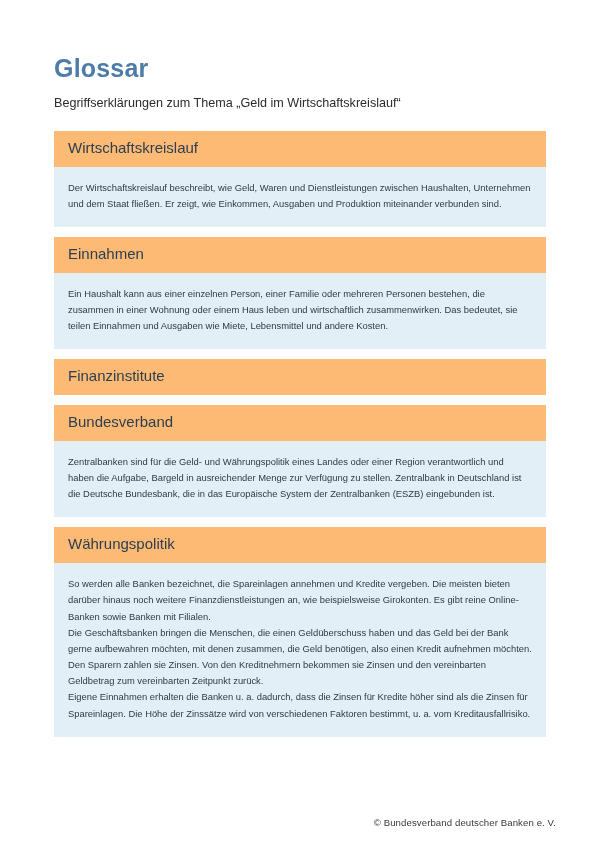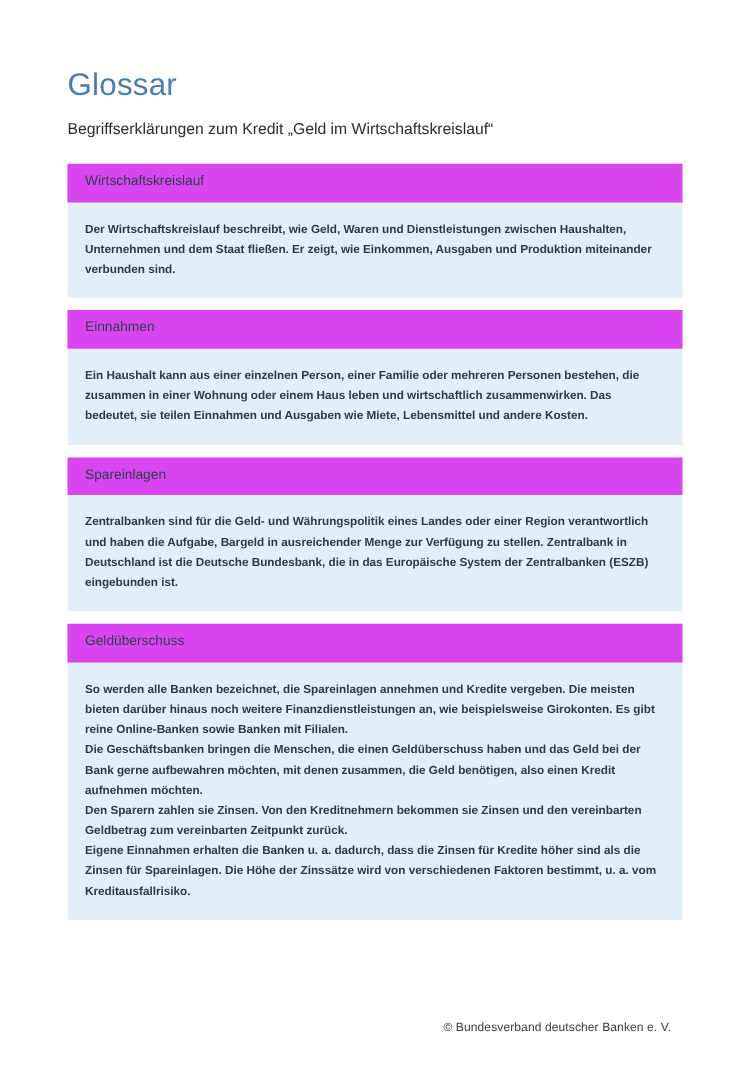--- a/index.html
+++ b/index.html
@@ -21,21 +21,21 @@
     height: 856px;
     box-sizing: border-box;
     padding: 0 54px;
   }
 
   
   .doc-title {
     margin: 0;
     padding-top: 54px;
     font-size: 25px;
-    font-weight: 400;
+    font-weight: 700;
     letter-spacing: 0.2px;
     color: #4d7ca8;
     line-height: 1.15;
   }
 
   .doc-subtitle {
     margin: 0;
     padding-top: 12px;
     font-size: 12.6px;
     font-weight: 400;
@@ -47,78 +47,79 @@
   .glossary {
     margin-top: 20px;
   }
 
   .entry {
     margin-bottom: 10px;
     background: #e2eff7;
   }
 
   .entry-heading {
-    background: #d946ef;
+    background: #fdba74;
     padding: 8px 14px 9px 14px;
-    font-size: 11px;
+    font-size: 15px;
     font-weight: 400;
     color: #2d3e50;
     line-height: 1.25;
   }
 
   .entry-body {
     padding: 13px 14px 15px 14px;
     font-size: 9.4px;
-    font-weight: 700;
+    font-weight: 400;
     color: #2f3a44;
     line-height: 1.72;
     white-space: pre-line;
   }
 
   
   .footer {
     position: absolute;
-    right: 63px;
+    right: 44px;
     bottom: 28px;
     font-size: 9.6px;
     color: #3a3a3a;
     letter-spacing: 0.1px;
   }
 </style>
 </head>
 <body>
 
 <div class="page">
 
   <h1 class="doc-title">Glossar</h1>
 
-  <p class="doc-subtitle">Begriffserklärungen zum Kredit „Geld im Wirtschaftskreislauf“</p>
+  <p class="doc-subtitle">Begriffserklärungen zum Thema „Geld im Wirtschaftskreislauf“</p>
 
   <div class="glossary">
 
     <section class="entry">
       <div class="entry-heading">Wirtschaftskreislauf</div>
       <div class="entry-body">Der Wirtschaftskreislauf beschreibt, wie Geld, Waren und Dienstleistungen zwischen Haushalten, Unternehmen und dem Staat fließen. Er zeigt, wie Einkommen, Ausgaben und Produktion miteinander verbunden sind.</div>
     </section>
 
     <section class="entry">
       <div class="entry-heading">Einnahmen</div>
       <div class="entry-body">Ein Haushalt kann aus einer einzelnen Person, einer Familie oder mehreren Personen bestehen, die zusammen in einer Wohnung oder einem Haus leben und wirtschaftlich zusammenwirken. Das bedeutet, sie teilen Einnahmen und Ausgaben wie Miete, Lebensmittel und andere Kosten.</div>
     </section>
 
     <section class="entry">
+      <div class="entry-heading">Finanzinstitute</div>
     </section>
 
     <section class="entry">
-      <div class="entry-heading">Spareinlagen</div>
+      <div class="entry-heading">Bundesverband</div>
       <div class="entry-body">Zentralbanken sind für die Geld- und Währungspolitik eines Landes oder einer Region verantwortlich und haben die Aufgabe, Bargeld in ausreichender Menge zur Verfügung zu stellen. Zentralbank in Deutschland ist die Deutsche Bundesbank, die in das Europäische System der Zentralbanken (ESZB) eingebunden ist.</div>
     </section>
 
     <section class="entry">
-      <div class="entry-heading">Geldüberschuss</div>
+      <div class="entry-heading">Währungspolitik</div>
       <div class="entry-body">So werden alle Banken bezeichnet, die Spareinlagen annehmen und Kredite vergeben. Die meisten bieten darüber hinaus noch weitere Finanzdienstleistungen an, wie beispielsweise Girokonten. Es gibt reine Online-Banken sowie Banken mit Filialen.
 Die Geschäftsbanken bringen die Menschen, die einen Geldüberschuss haben und das Geld bei der Bank gerne aufbewahren möchten, mit denen zusammen, die Geld benötigen, also einen Kredit aufnehmen möchten.
 Den Sparern zahlen sie Zinsen. Von den Kreditnehmern bekommen sie Zinsen und den vereinbarten Geldbetrag zum vereinbarten Zeitpunkt zurück.
 Eigene Einnahmen erhalten die Banken u. a. dadurch, dass die Zinsen für Kredite höher sind als die Zinsen für Spareinlagen. Die Höhe der Zinssätze wird von verschiedenen Faktoren bestimmt, u. a. vom Kreditausfallrisiko.</div>
     </section>
 
   </div>
 
   <div class="footer">© Bundesverband deutscher Banken e. V.</div>
 

